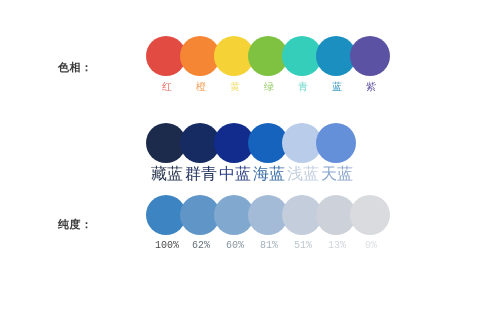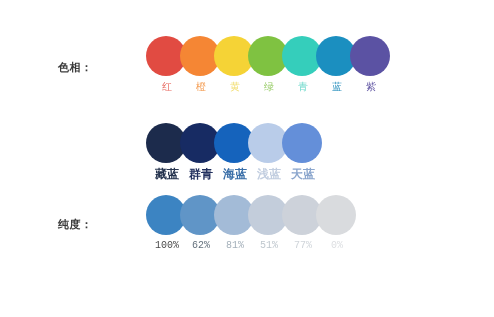--- a/index.html
+++ b/index.html
@@ -82,21 +82,21 @@
 
   .cap {
     margin-top: 5px;
     font-size: 10px;
     line-height: 12px;
     white-space: nowrap;
     text-align: center;
     font-family: "DejaVu Sans", "Liberation Sans", sans-serif;
   }
   .cap-hue    { font-weight: normal; }
-  .cap-value  { font-weight: bold; font-size: 12px; }
+  .cap-value  { font-weight: normal; font-size: 16px; }
   .cap-purity { font-weight: normal; font-size: 10px; font-family: Liberation Mono, monospace; }
 </style>
 </head>
 <body style="background: rgb(255, 255, 255);">
 
 <div id="board">
 
   <div class="row row-hue">
     <div class="row-label">色相：</div>
     <div class="swatches">
@@ -146,20 +146,24 @@
         <div class="dot" style="background: rgb(28, 43, 76);"></div>
         <div class="cap cap-value" style="color: rgb(38, 52, 79);">藏蓝</div>
       </div>
 
       <div class="swatch">
         <div class="dot" style="background: rgb(23, 43, 99);"></div>
         <div class="cap cap-value" style="color: rgb(34, 48, 94);">群青</div>
       </div>
 
 
+      <div class="swatch">
+        <div class="dot" style="background: rgb(17, 44, 140);"></div>
+        <div class="cap cap-value" style="color: rgb(43, 63, 132);">中蓝</div>
+      </div>
 
       <div class="swatch">
         <div class="dot" style="background: rgb(21, 99, 188);"></div>
         <div class="cap cap-value" style="color: rgb(58, 111, 168);">海蓝</div>
       </div>
 
       <div class="swatch">
         <div class="dot" style="background: rgb(185, 204, 233);"></div>
         <div class="cap cap-value" style="color: rgb(194, 206, 224);">浅蓝</div>
       </div>
@@ -179,34 +183,38 @@
       <div class="swatch">
         <div class="dot" style="background: rgb(60, 132, 194);"></div>
         <div class="cap cap-purity" style="color: rgb(74, 74, 74);">100%</div>
       </div>
 
       <div class="swatch">
         <div class="dot" style="background: rgb(96, 149, 199);"></div>
         <div class="cap cap-purity" style="color: rgb(99, 112, 124);">62%</div>
       </div>
 
+      <div class="swatch">
+        <div class="dot" style="background: rgb(129, 169, 208);"></div>
+        <div class="cap cap-purity" style="color: rgb(135, 149, 160);">60%</div>
+      </div>
 
       <div class="swatch">
         <div class="dot" style="background: rgb(163, 187, 215);"></div>
         <div class="cap cap-purity" style="color: rgb(164, 176, 186);">81%</div>
       </div>
 
       <div class="swatch">
         <div class="dot" style="background: rgb(195, 205, 219);"></div>
         <div class="cap cap-purity" style="color: rgb(191, 199, 206);">51%</div>
       </div>
 
       <div class="swatch">
         <div class="dot" style="background: rgb(205, 210, 218);"></div>
-        <div class="cap cap-purity" style="color: rgb(208, 213, 218);">77%</div>
+        <div class="cap cap-purity" style="color: rgb(208, 213, 218);">13%</div>
       </div>
 
       <div class="swatch">
         <div class="dot" style="background: rgb(217, 219, 222);"></div>
         <div class="cap cap-purity" style="color: rgb(220, 222, 225);">0%</div>
       </div>
 
     </div>
   </div>
 

